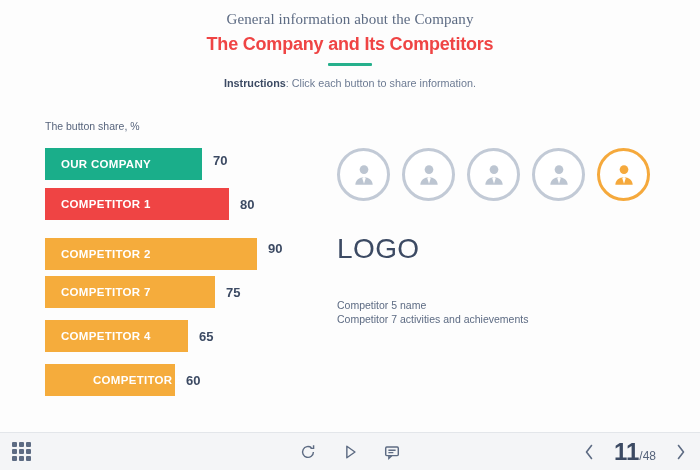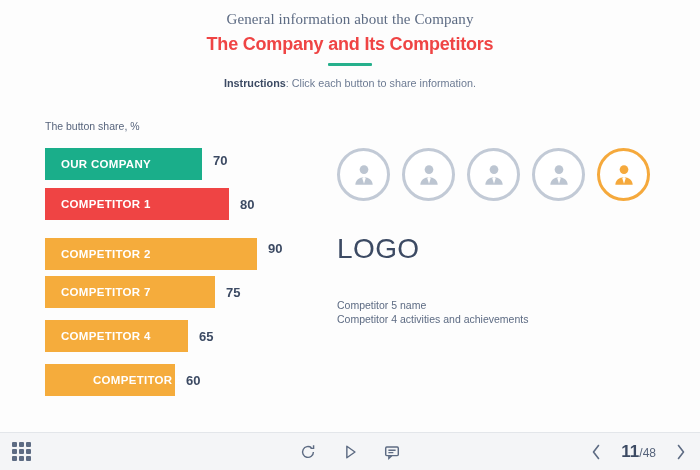--- a/index.html
+++ b/index.html
@@ -157,21 +157,21 @@
     display: flex;
     align-items: center;
     gap: 18px;
   }
   .chev { line-height: 0; cursor: pointer; }
   .page-count {
     color: #3c4a63;
     display: flex;
     align-items: baseline;
   }
-  .page-cur { font-size: 17px; font-weight: bold; }
+  .page-cur { font-size: 24px; font-weight: bold; }
   .page-tot { font-size: 12px; font-weight: normal; color: #56637b; }
 </style>
 </head>
 <body>
 
 <div class="slide">
 
   <div class="header">
     <div class="eyebrow">General information about the Company</div>
     <div class="title">The Company and Its Competitors</div>
@@ -267,21 +267,21 @@
           </g>
         </svg>
       </div>
 
     </div>
 
     <div class="logo-text">LOGO</div>
 
     <div class="info-block">
       <div>Competitor 5 name</div>
-      <div>Competitor 4 activities and achievements</div>
+      <div>Competitor 7 activities and achievements</div>
     </div>
   </div>
 
   <div class="toolbar">
 
     <div class="grid-icon">
       <i></i>
       <i></i>
       <i></i>
       <i></i>

